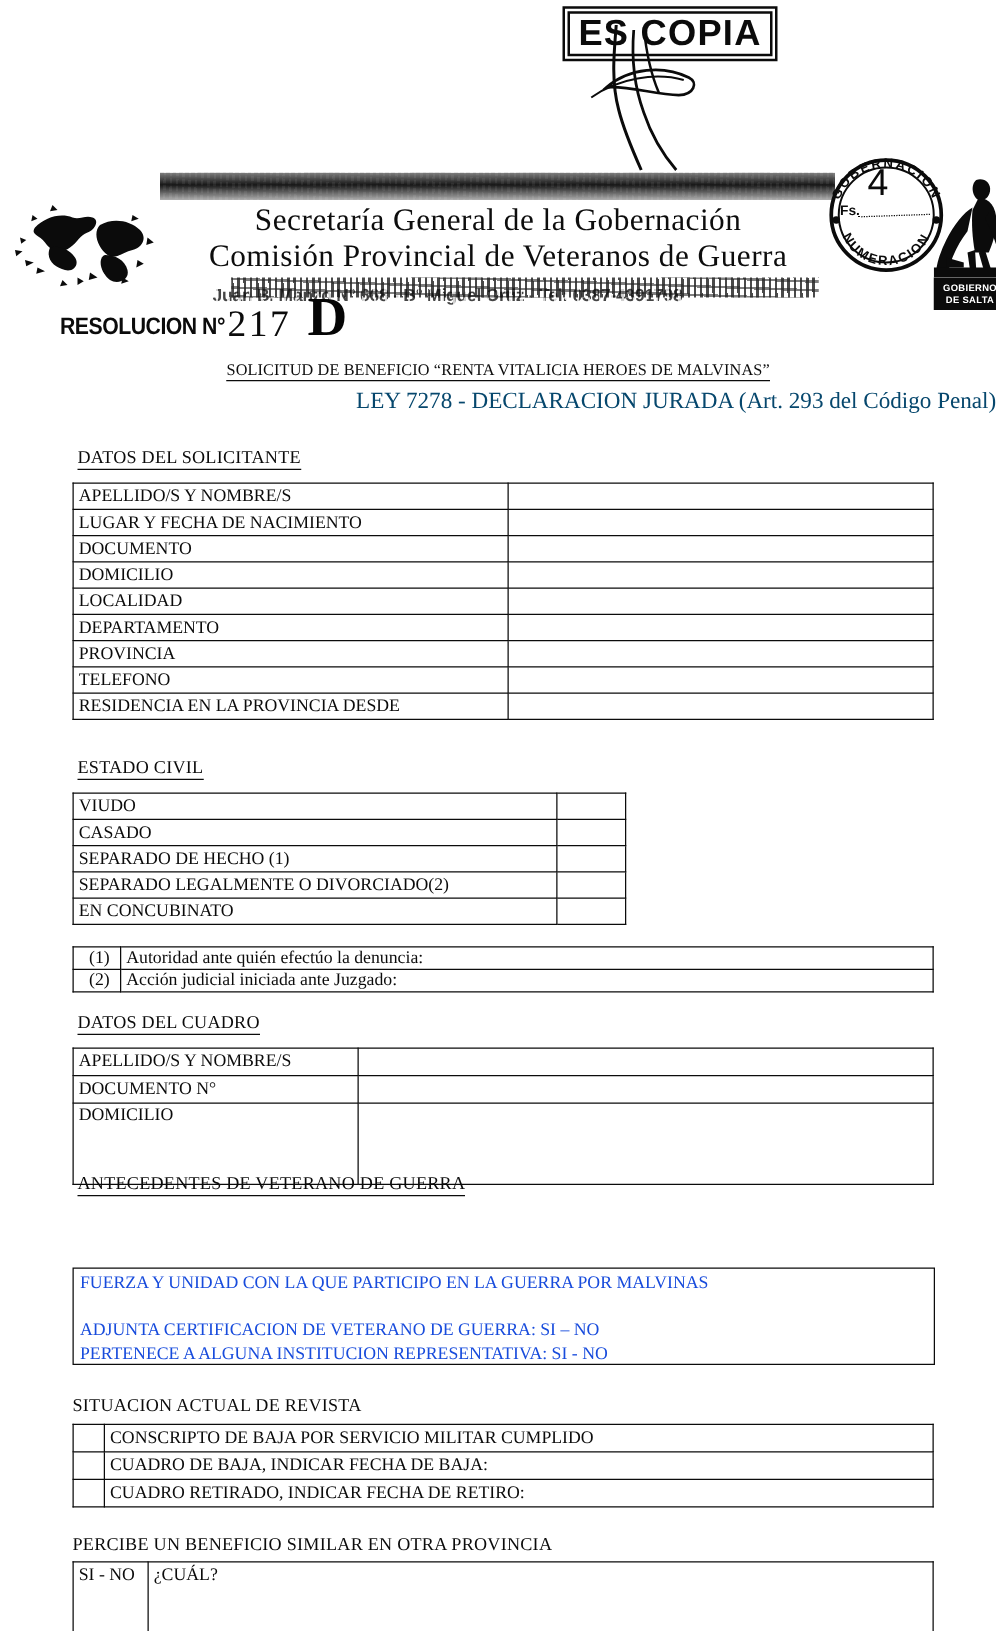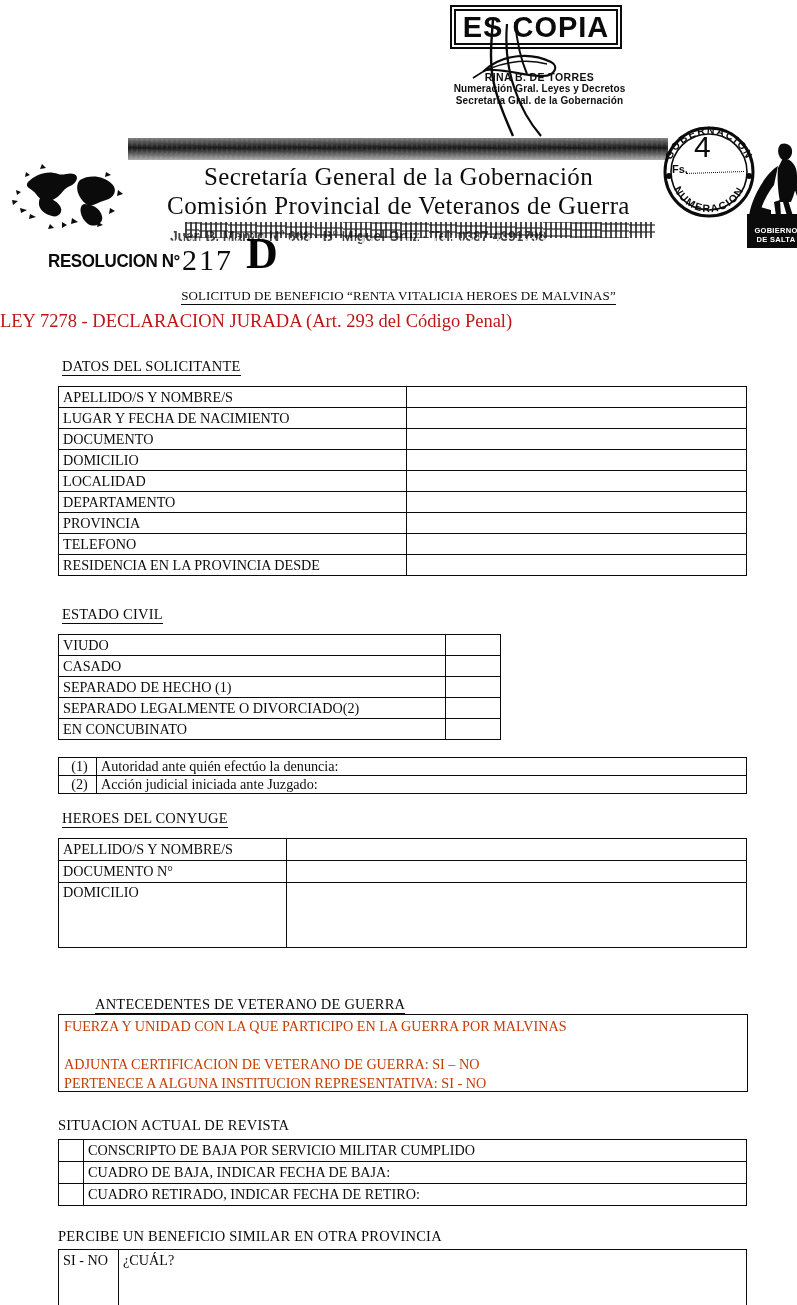--- a/index.html
+++ b/index.html
@@ -81,37 +81,37 @@
   .resol-num{position:absolute;left:182px;top:243px;font-family:"Liberation Serif", serif;
     font-size:30px;color:#111;letter-spacing:2px;}
   .resol-d{position:absolute;left:246px;top:232px;font-family:"Liberation Serif", serif;
     font-weight:bold;font-size:44px;color:#0b0b0b;line-height:1;}
 
   
   .title1{position:absolute;left:0;top:288px;width:797px;text-align:center;
     font-family:"Liberation Serif", serif;font-size:13px;letter-spacing:.1px;
     color:#111;white-space:nowrap;}
   .title1 span{border-bottom:1.6px solid #111;padding-bottom:1px;}
-  .title2{position:absolute;left:0;top:311px;width:797px;text-align:left;
-    font-family:"Liberation Serif", serif;font-size:18.5px;color:#b91c1c;white-space:nowrap;}
+  .title2{position:absolute;left:0;top:311px;width:797px;text-align:right;
+    font-family:"Liberation Serif", serif;font-size:18.5px;color:#0c4a6e;white-space:nowrap;}
 
   
   .sec{position:absolute;font-family:"Liberation Serif", serif;font-size:14.5px;
     color:#111;letter-spacing:.2px;white-space:nowrap;}
   .sec.u span{border-bottom:1.4px solid #111;padding-bottom:1px;}
 
   
   table.frm{position:absolute;border-collapse:collapse;table-layout:fixed;}
   table.frm td{border:1.3px solid #111;padding:0 0 0 4px;
     font-family:"Liberation Serif", serif;font-size:14.2px;color:#111;
     vertical-align:middle;white-space:nowrap;overflow:hidden;line-height:1.05;margin-top:43px;}
   td.blank{padding:0;}
   td.note{font-size:12.5px;}
   td.center{text-align:center;padding-left:0;}
-  .boxtext{font-family:"Liberation Serif", serif;font-size:14.2px;color:#c2410c;line-height:19px;}
+  .boxtext{font-family:"Liberation Serif", serif;font-size:14.2px;color:#1d4ed8;line-height:19px;}
 
   .freebox{position:absolute;border:1.4px solid #111;}
   .freebox .line{padding-left:5px;}
 </style>
 </head>
 <body>
 
 <div class="page">
 
   <div class="escopia-wrap">
@@ -122,25 +122,20 @@
   </div>
 
   <svg class="scrawl" viewBox="0 0 130 120">
     <path d="M38 2 C36 26, 34 48, 40 70 C44 86, 50 100, 58 118" fill="none" stroke="#111" stroke-width="2.4"></path>
     <path d="M52 6 C50 30, 52 50, 60 72 C66 90, 74 104, 86 118" fill="none" stroke="#111" stroke-width="2.2"></path>
     <path d="M60 4 C62 24, 66 42, 72 56" fill="none" stroke="#111" stroke-width="2"></path>
     <path d="M30 52 C48 36, 76 34, 96 44 C104 48, 100 58, 88 58 C70 58, 46 50, 30 52 Z" fill="none" stroke="#111" stroke-width="2.2"></path>
     <path d="M18 60 C40 44, 70 40, 92 46" fill="none" stroke="#111" stroke-width="1.6"></path>
   </svg>
 
-  <div class="sigstamp">
-    <div class="l1">RINA B. DE TORRES</div>
-    <div class="l2">Numeración Gral. Leyes y Decretos</div>
-    <div class="l3">Secretaría Gral. de la Gobernación</div>
-  </div>
 
   <svg class="islands" viewBox="0 0 120 110">
     <g fill="#111">
       <path d="M22 44 C30 36,42 32,52 36 C58 38,62 34,68 36 C74 38,70 46,64 48
                C58 50,56 56,50 60 C42 66,34 62,30 56 C26 50,18 50,22 44 Z"></path>
       <path d="M34 60 C42 58,50 62,54 68 C58 74,52 80,46 78 C38 76,30 70,34 60 Z"></path>
       <path d="M74 42 C84 36,98 38,106 46 C112 52,108 60,100 62 C92 64,86 70,80 66
                C72 60,68 48,74 42 Z"></path>
       <path d="M78 66 C86 66,94 70,96 78 C98 86,88 90,82 86 C74 80,72 68,78 66 Z"></path>
       <path d="M10 52 l5 2 -4 3 z"></path>
@@ -302,21 +297,21 @@
         <td class="note">Autoridad ante quién efectúo la denuncia:</td>
       </tr>
       <tr>
         <td class="note center" style="height:17px">(2)</td>
         <td class="note">Acción judicial iniciada ante Juzgado:</td>
       </tr>
     </tbody>
   </table>
 
   <div class="sec u" style="left:62px;top:810px;">
-    <span>HEROES DEL CONYUGE</span>
+    <span>DATOS DEL CUADRO</span>
   </div>
   <table class="frm" style="left:58px;top:838px;width:688px;">
     <colgroup>
         <col style="width:228px">
         <col style="width:460px">
       </colgroup>
     <tbody>
       <tr>
           <td style="height:21px">APELLIDO/S Y NOMBRE/S</td>
           <td class="blank"></td>
@@ -325,21 +320,21 @@
           <td style="height:21px">DOCUMENTO N°</td>
           <td class="blank"></td>
         </tr>
       <tr>
           <td style="height:62px;vertical-align:top;padding-top:2px">DOMICILIO</td>
           <td class="blank"></td>
         </tr>
     </tbody>
   </table>
 
-  <div class="sec u" style="left:62px;top:996px;margin-left:33px;">
+  <div class="sec u" style="left:62px;top:939px;">
     <span>ANTECEDENTES DE VETERANO DE GUERRA</span>
   </div>
   <div class="freebox" style="left:58px;top:1014px;width:688px;height:76px;">
     <div class="boxtext line" style="margin-top:2px">FUERZA Y UNIDAD CON LA QUE PARTICIPO EN LA GUERRA POR MALVINAS</div>
     <div class="boxtext line" style="height:19px">&nbsp;</div>
     <div class="boxtext line">ADJUNTA CERTIFICACION DE VETERANO DE GUERRA: SI – NO</div>
     <div class="boxtext line">PERTENECE A ALGUNA INSTITUCION REPRESENTATIVA: SI - NO</div>
   </div>
 
   <div class="sec" style="left:58px;top:1117px;">SITUACION ACTUAL DE REVISTA</div>

